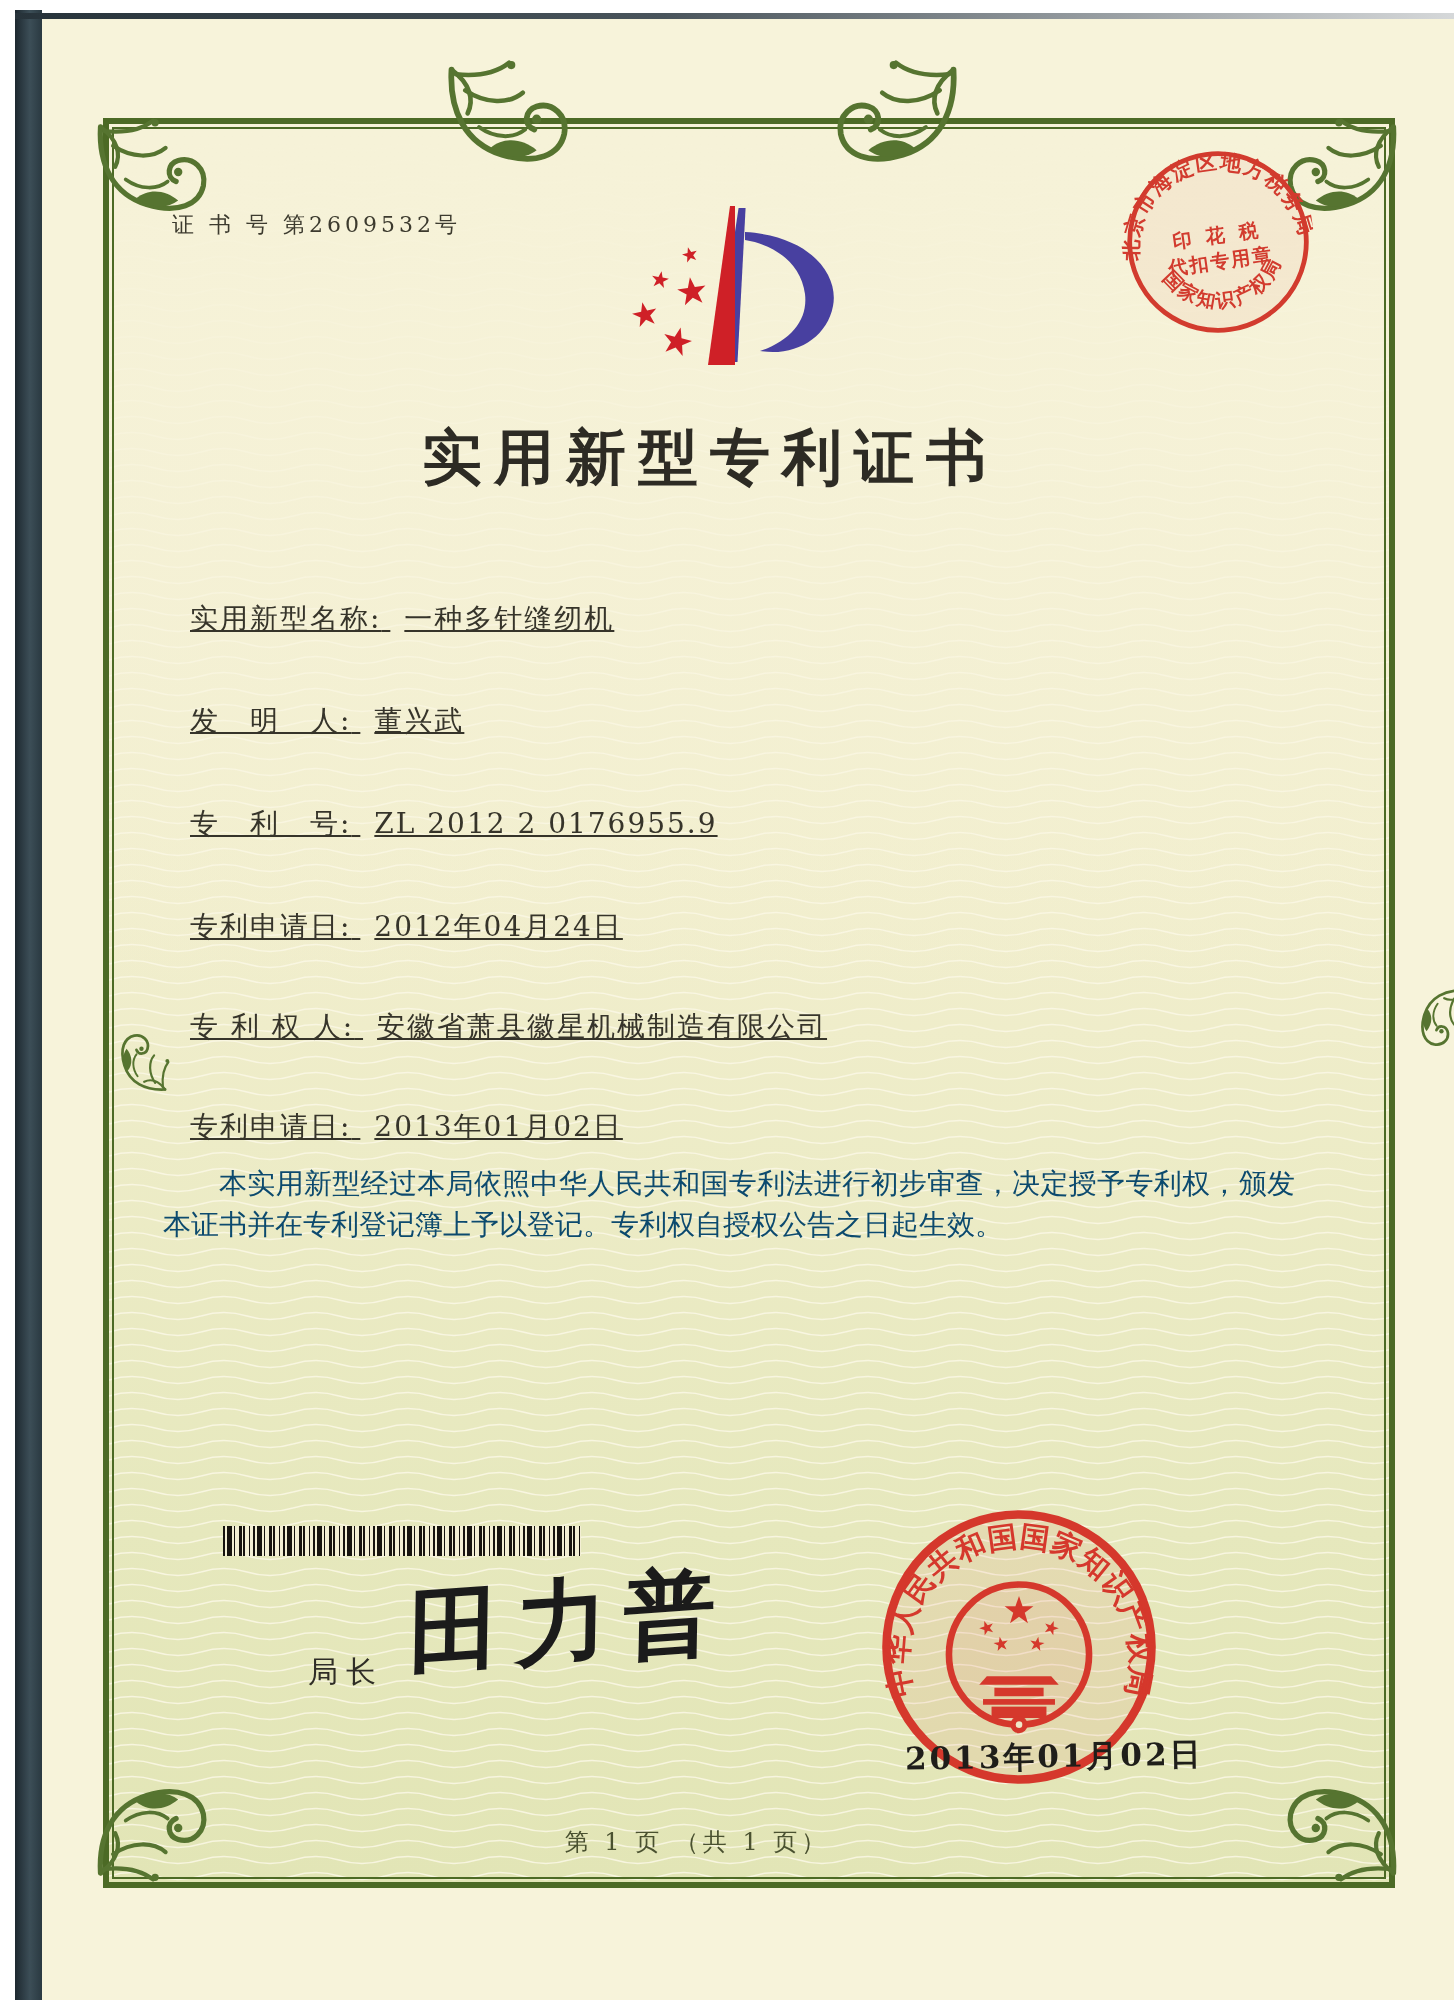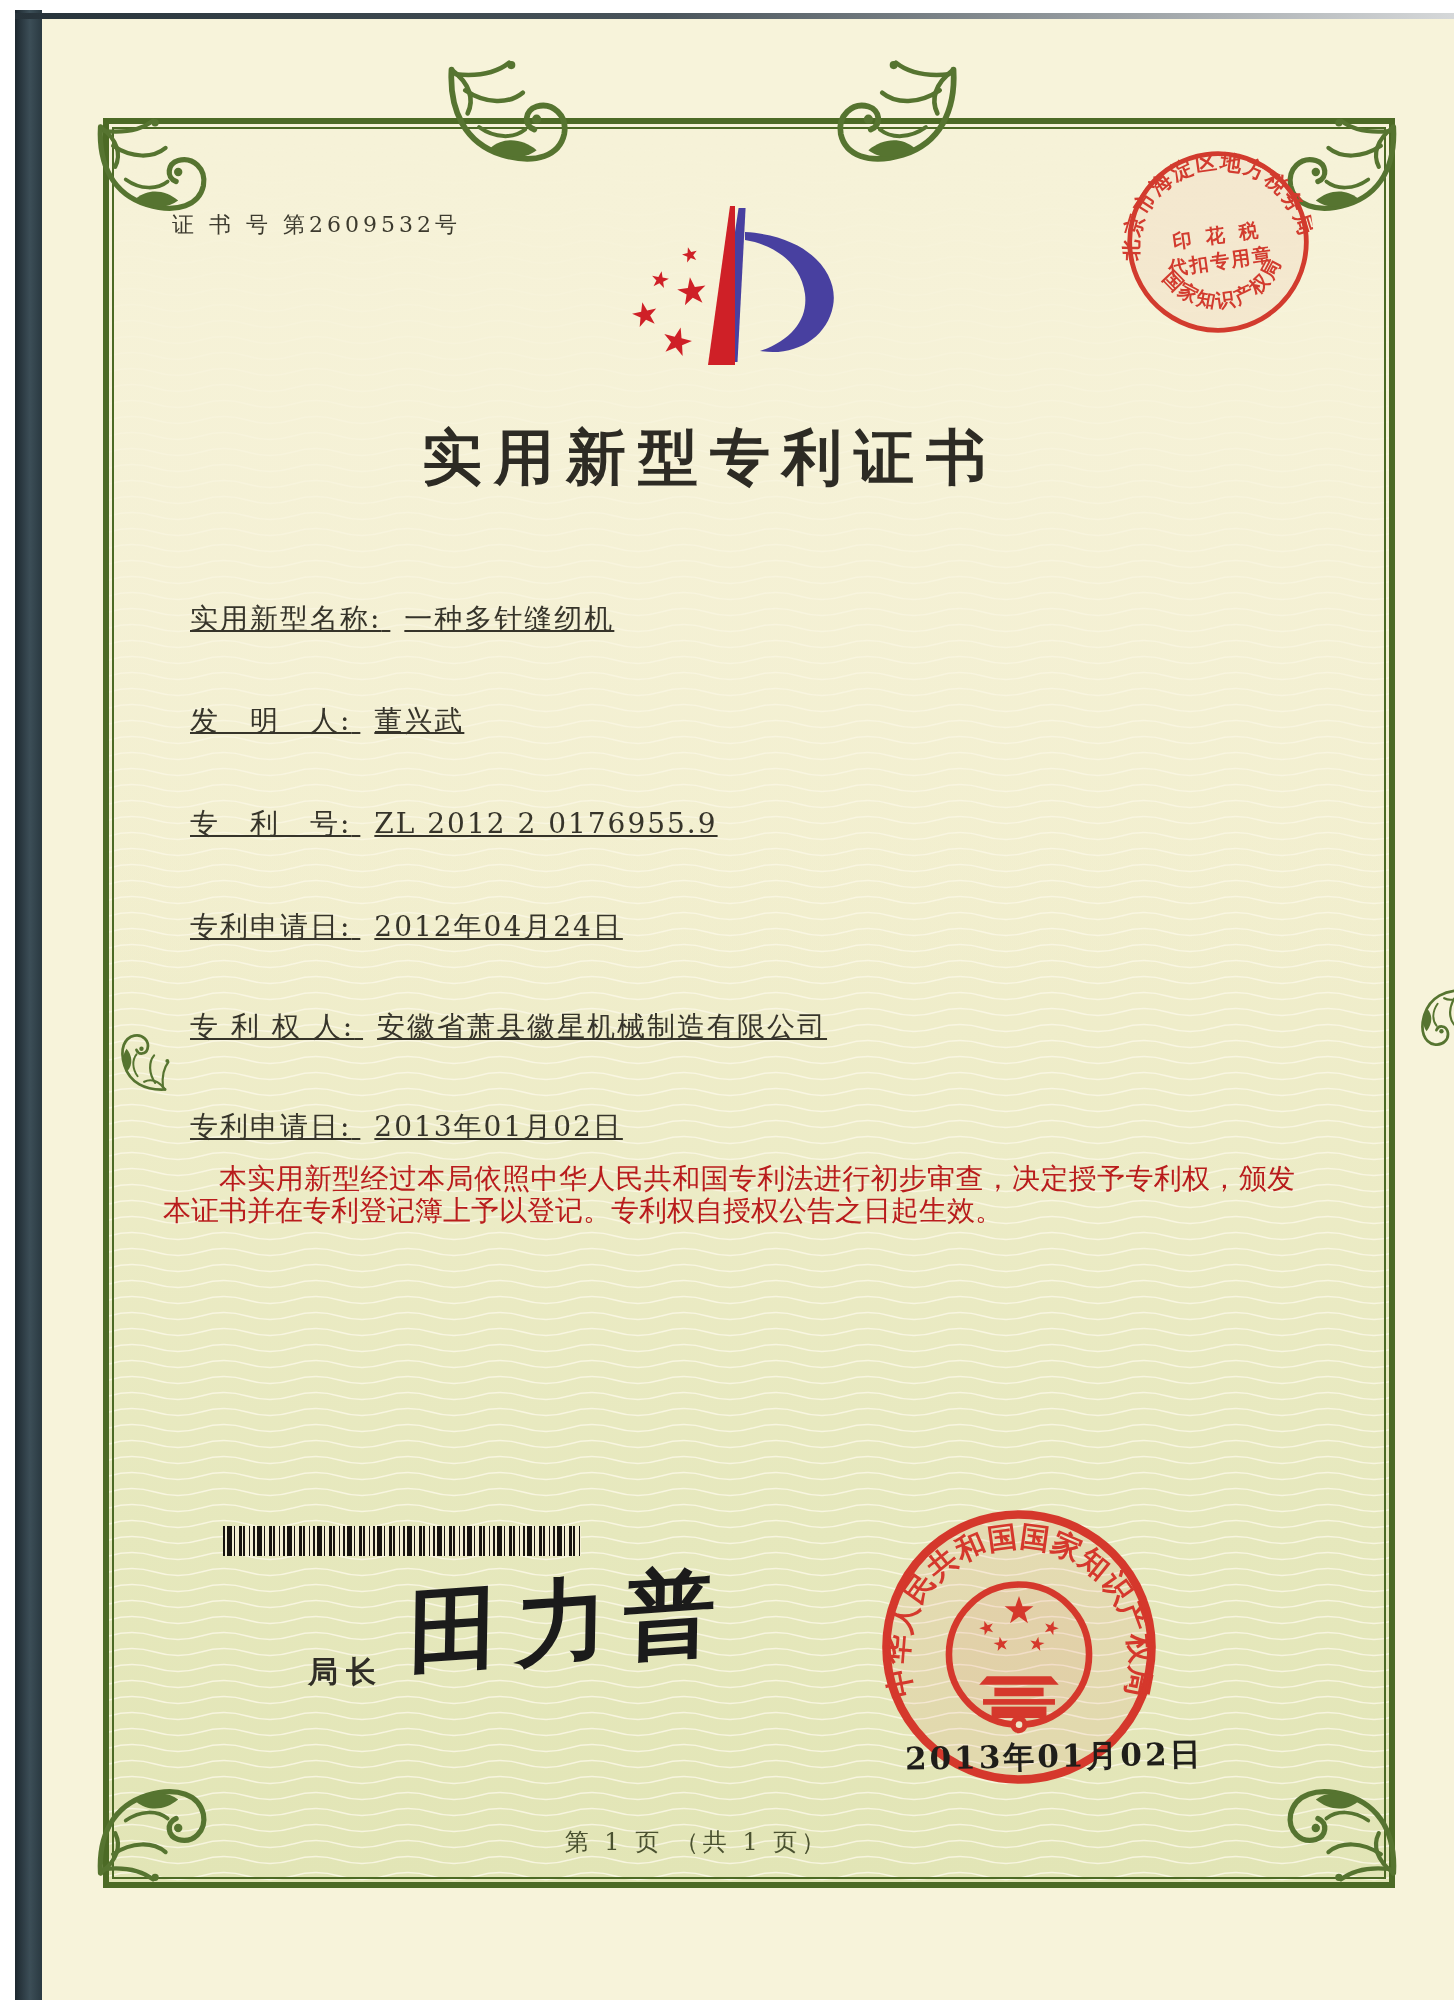--- a/index.html
+++ b/index.html
@@ -22,28 +22,28 @@
   .cert-no{position:absolute;left:172px;top:210px;font-size:22px;color:#3c3a2e;letter-spacing:4px;}
   .logo{position:absolute;left:612px;top:200px;width:240px;height:190px;}
   .tax-stamp{position:absolute;left:1122px;top:146px;width:192px;height:192px;transform:rotate(-8deg);}
   .title{position:absolute;left:0;top:418px;width:1454px;margin:0;text-align:center;
     font-size:60px;font-weight:bold;letter-spacing:12px;color:#2d2b24;transform:translateX(-17px);}
   .field{position:absolute;left:190px;font-size:28px;color:#36342a;white-space:nowrap;text-decoration:underline;}
   .field .lbl{letter-spacing:2px;}
   .field .val{margin-left:14px;letter-spacing:2px;}
   .f0{top:600px}.f1{top:702px}.f2{top:805px}.f3{top:908px}.f4{top:1008px}.f5{top:1108px}
   .body-text{position:absolute;left:163px;top:1163px;width:1132px;font-size:28px;
-    line-height:32px;color:#b91c1c;text-align:justify;}
+    line-height:41px;color:#0c4a6e;text-align:justify;}
   .body-text p{margin:0;text-indent:2em;}
   .barcode{position:absolute;left:223px;top:1526px;width:358px;height:30px;
     background:repeating-linear-gradient(90deg,
       #17140f 0 2px,#f3efd4 2px 4px,#17140f 4px 9px,#f3efd4 9px 11px,
       #17140f 11px 12px,#f3efd4 12px 16px,#17140f 16px 19px,#f3efd4 19px 20px,
       #17140f 20px 22px,#f3efd4 22px 26px,#17140f 26px 27px,#f3efd4 27px 30px);}
-  .commissioner-label{position:absolute;left:308px;top:1652px;font-size:30px;color:#2f2d26;letter-spacing:8px;font-weight:bold;}
+  .commissioner-label{position:absolute;left:308px;top:1652px;font-size:30px;color:#2f2d26;letter-spacing:8px;}
   .signature{position:absolute;left:408px;top:1560px;font-size:92px;color:#1b1b1b;
     font-family:"DejaVu Sans","Liberation Sans",sans-serif;font-weight:bold;
     letter-spacing:16px;transform:rotate(-4deg) skewX(-5deg);}
   .seal{position:absolute;left:877px;top:1505px;width:284px;height:284px;}
   .seal-date{position:absolute;left:905px;top:1736px;font-size:31px;color:#1f1e1a;
     letter-spacing:3px;font-weight:600;transform:rotate(-1deg);}
   .footer{position:absolute;left:0;top:1826px;width:1454px;text-align:center;
     font-size:24px;color:#4a5130;letter-spacing:4px;transform:translateX(-30px);}
 </style>
 </head>

